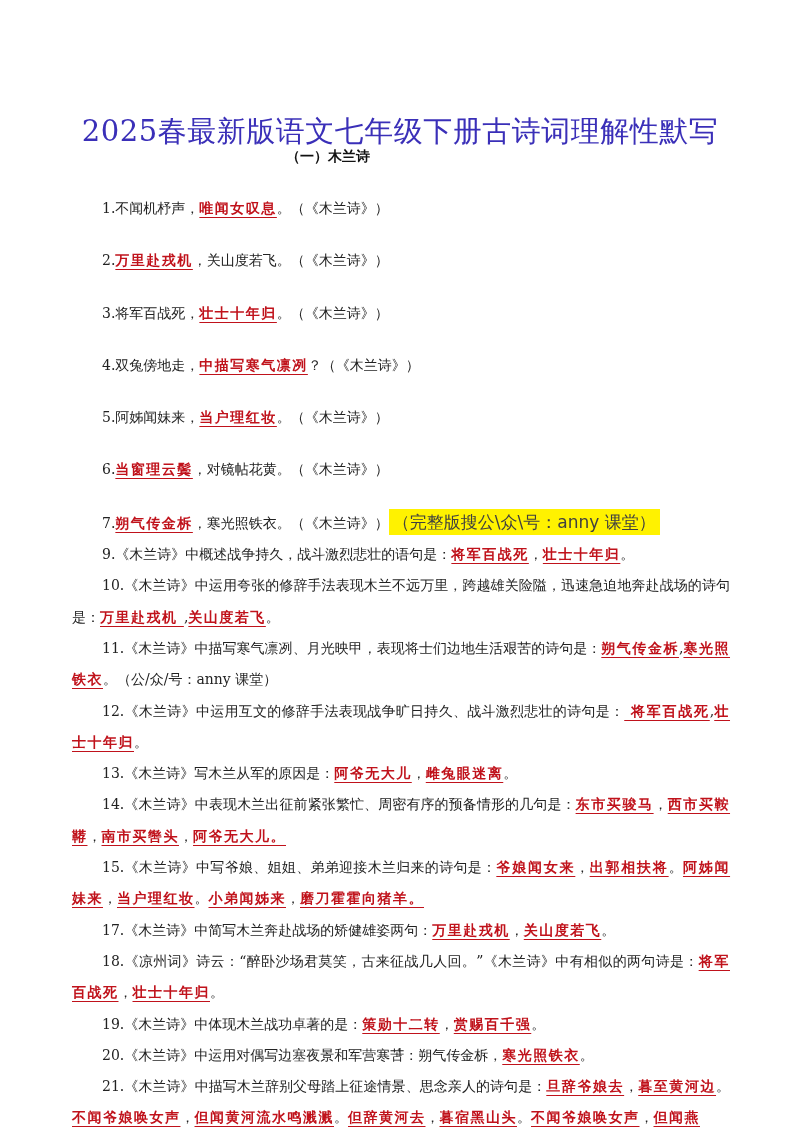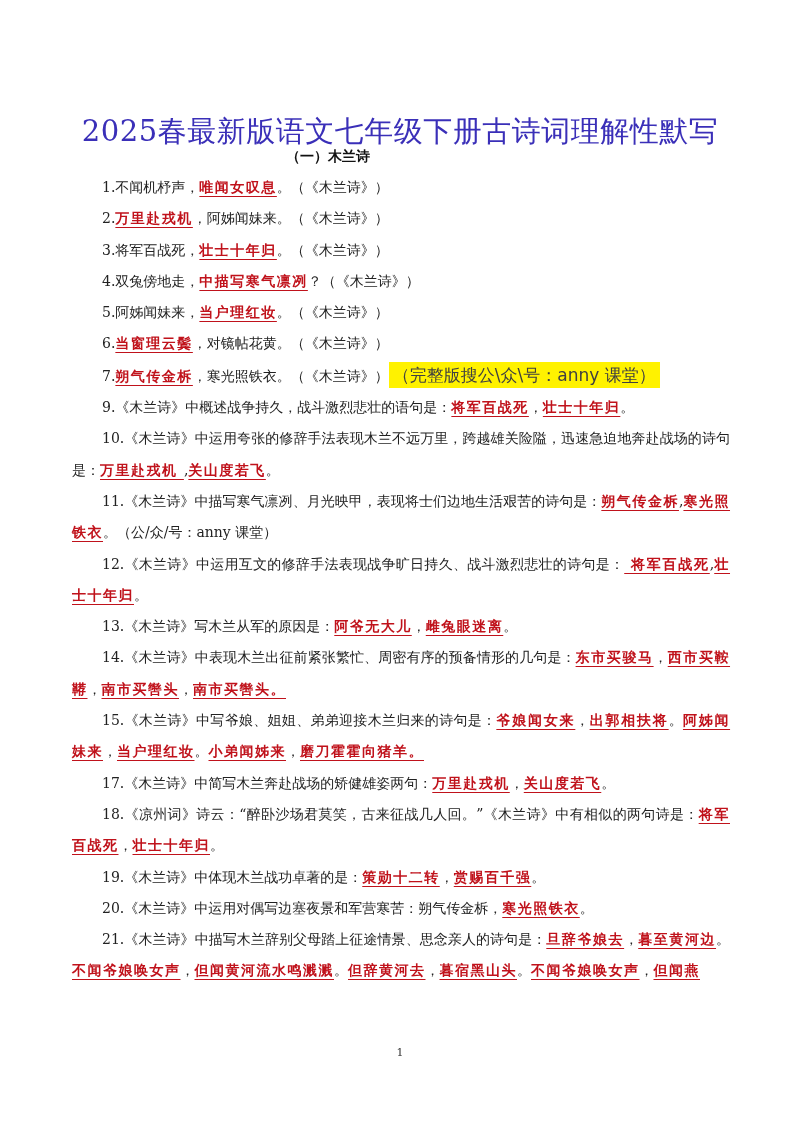--- a/index.html
+++ b/index.html
@@ -4,47 +4,47 @@
 <style>
   html, body { margin: 0; padding: 0; background: #ffffff; }
   body { width: 800px; height: 1131px; position: relative; overflow: hidden;
          font-family: "DejaVu Serif", "Liberation Serif", serif; color: #222; }
   .title { position: absolute; top: 112px; left: 0; width: 800px; text-align: center;
            font-size: 29px; color: #3a2fb8; letter-spacing: 0.5px; }
   .subtitle { position: absolute; top: 148px; left: 0; width: 656px; text-align: center;
               font-size: 14px; font-weight: bold; color: #111; }
   .content { position: absolute; top: 172px; left: 72px; width: 658px; font-size: 14px; line-height: 31.3px; }
   .item { margin: 0; }
-  .item.short { padding-left: 30px; }
+  .item.short { padding-left: 30px; margin-top: 21px; }
   .item.long { text-indent: 30px; text-align: justify; }
   .ans { color: #c0121b; font-weight: bold; text-decoration: underline; text-decoration-color: #c0121b;
          text-underline-offset: 4px; letter-spacing: 1.5px; }
   .hl { background: #fff200; color: #404040; font-family: "DejaVu Sans", "Liberation Sans", sans-serif;
         font-size: 17px; padding: 3px 4px; }
   .page-num { position: absolute; top: 1046px; left: 0; width: 800px; text-align: center; font-size: 11px; color: #333; }
 </style>
 </head>
 <body>
 
 <div class="title">2025春最新版语文七年级下册古诗词理解性默写</div>
 <div class="subtitle">（一）木兰诗</div>
 <div class="content" id="content">
     <p class="item short"><span>1.不闻机杼声，</span><span class="ans">唯闻女叹息</span><span>。（《木兰诗》）</span></p>
-    <p class="item short"><span>2.</span><span class="ans">万里赴戎机</span><span>，阿姊闻妹来。（《木兰诗》）</span></p>
+    <p class="item short"><span>2.</span><span class="ans">万里赴戎机</span><span>，关山度若飞。（《木兰诗》）</span></p>
     <p class="item short"><span>3.将军百战死，</span><span class="ans">壮士十年归</span><span>。（《木兰诗》）</span></p>
     <p class="item short"><span>4.双兔傍地走，</span><span class="ans">中描写寒气凛冽</span><span>？（《木兰诗》）</span></p>
     <p class="item short"><span>5.阿姊闻妹来，</span><span class="ans">当户理红妆</span><span>。（《木兰诗》）</span></p>
     <p class="item short"><span>6.</span><span class="ans">当窗理云鬓</span><span>，对镜帖花黄。（《木兰诗》）</span></p>
     <p class="item short"><span>7.</span><span class="ans">朔气传金柝</span><span>，寒光照铁衣。（《木兰诗》）</span><span class="hl">（完整版搜公\众\号：anny 课堂）</span></p>
     <p class="item long"><span>9.《木兰诗》中概述战争持久，战斗激烈悲壮的语句是：</span><span class="ans">将军百战死</span><span>，</span><span class="ans">壮士十年归</span><span>。</span></p>
     <p class="item long"><span>10.《木兰诗》中运用夸张的修辞手法表现木兰不远万里，跨越雄关险隘，迅速急迫地奔赴战场的诗句是：</span><span class="ans">万里赴戎机 </span><span>,</span><span class="ans">关山度若飞</span><span>。</span></p>
     <p class="item long"><span>11.《木兰诗》中描写寒气凛冽、月光映甲，表现将士们边地生活艰苦的诗句是：</span><span class="ans">朔气传金柝</span><span>,</span><span class="ans">寒光照铁衣</span><span>。（公/众/号：anny 课堂）</span></p>
     <p class="item long"><span>12.《木兰诗》中运用互文的修辞手法表现战争旷日持久、战斗激烈悲壮的诗句是：</span><span class="ans"> 将军百战死</span><span>,</span><span class="ans">壮士十年归</span><span>。</span></p>
     <p class="item long"><span>13.《木兰诗》写木兰从军的原因是：</span><span class="ans">阿爷无大儿</span><span>，</span><span class="ans">雌兔眼迷离</span><span>。</span></p>
-    <p class="item long"><span>14.《木兰诗》中表现木兰出征前紧张繁忙、周密有序的预备情形的几句是：</span><span class="ans">东市买骏马</span><span>，</span><span class="ans">西市买鞍鞯</span><span>，</span><span class="ans">南市买辔头</span><span>，</span><span class="ans">南市买辔头。</span></p>
+    <p class="item long"><span>14.《木兰诗》中表现木兰出征前紧张繁忙、周密有序的预备情形的几句是：</span><span class="ans">东市买骏马</span><span>，</span><span class="ans">西市买鞍鞯</span><span>，</span><span class="ans">南市买辔头</span><span>，</span><span class="ans">阿爷无大儿。</span></p>
     <p class="item long"><span>15.《木兰诗》中写爷娘、姐姐、弟弟迎接木兰归来的诗句是：</span><span class="ans">爷娘闻女来</span><span>，</span><span class="ans">出郭相扶将</span><span>。</span><span class="ans">阿姊闻妹来</span><span>，</span><span class="ans">当户理红妆</span><span>。</span><span class="ans">小弟闻姊来</span><span>，</span><span class="ans">磨刀霍霍向猪羊。</span></p>
     <p class="item long"><span>17.《木兰诗》中简写木兰奔赴战场的矫健雄姿两句：</span><span class="ans">万里赴戎机</span><span>，</span><span class="ans">关山度若飞</span><span>。</span></p>
     <p class="item long"><span>18.《凉州词》诗云：“醉卧沙场君莫笑，古来征战几人回。”《木兰诗》中有相似的两句诗是：</span><span class="ans">将军百战死</span><span>，</span><span class="ans">壮士十年归</span><span>。</span></p>
     <p class="item long"><span>19.《木兰诗》中体现木兰战功卓著的是：</span><span class="ans">策勋十二转</span><span>，</span><span class="ans">赏赐百千强</span><span>。</span></p>
     <p class="item long"><span>20.《木兰诗》中运用对偶写边塞夜景和军营寒苦：朔气传金柝，</span><span class="ans">寒光照铁衣</span><span>。</span></p>
     <p class="item long"><span>21.《木兰诗》中描写木兰辞别父母踏上征途情景、思念亲人的诗句是：</span><span class="ans">旦辞爷娘去</span><span>，</span><span class="ans">暮至黄河边</span><span>。</span><span class="ans">不闻爷娘唤女声</span><span>，</span><span class="ans">但闻黄河流水鸣溅溅</span><span>。</span><span class="ans">但辞黄河去</span><span>，</span><span class="ans">暮宿黑山头</span><span>。</span><span class="ans">不闻爷娘唤女声</span><span>，</span><span class="ans">但闻燕</span></p>
   </div>
 <div class="page-num">1</div>
 
 </body></html>

